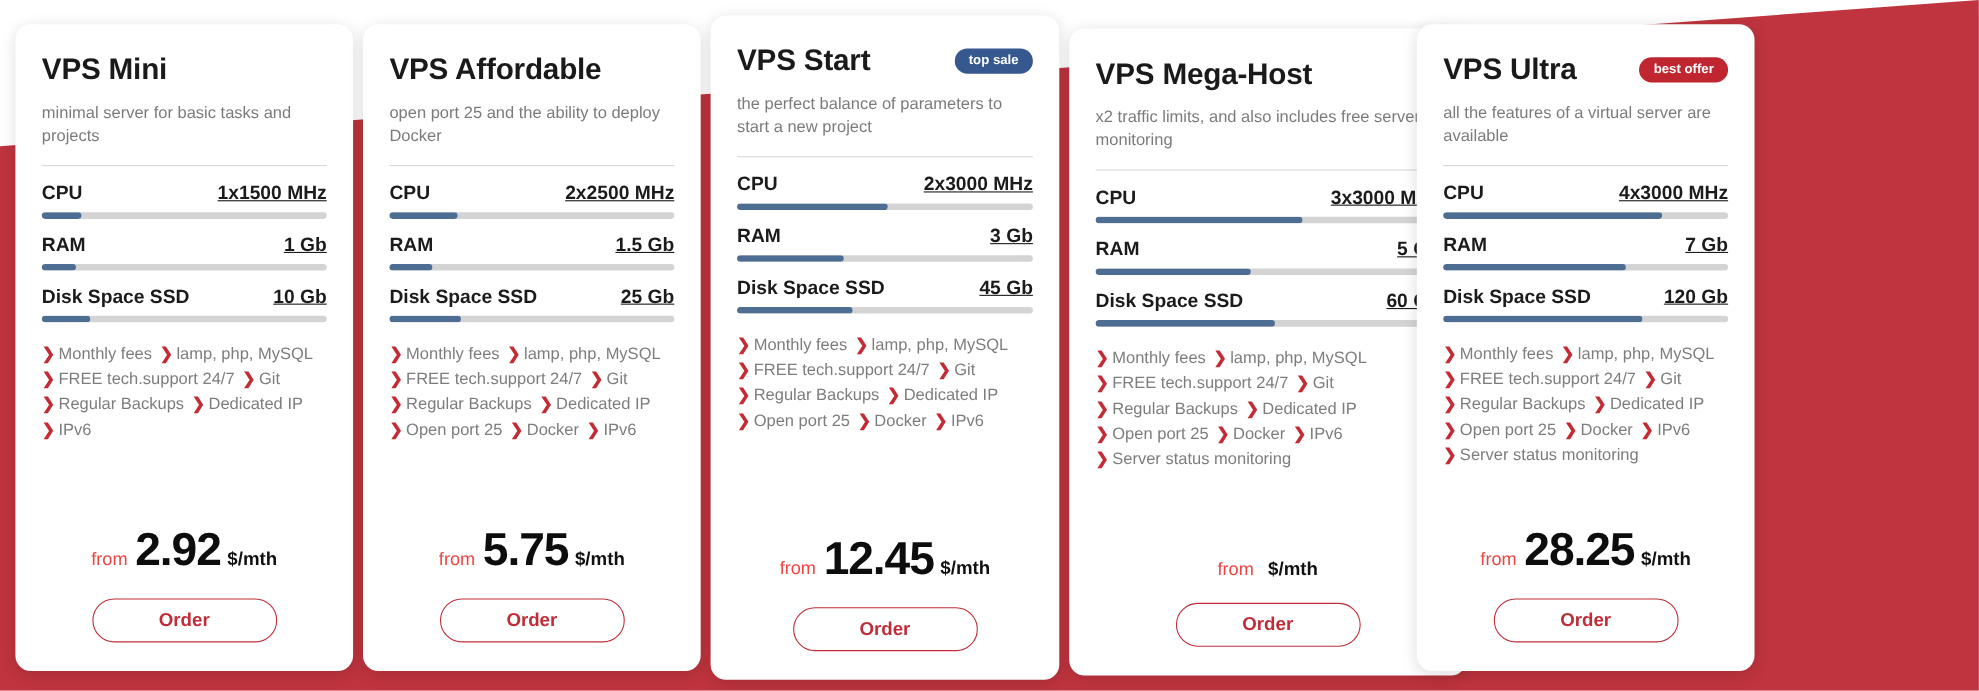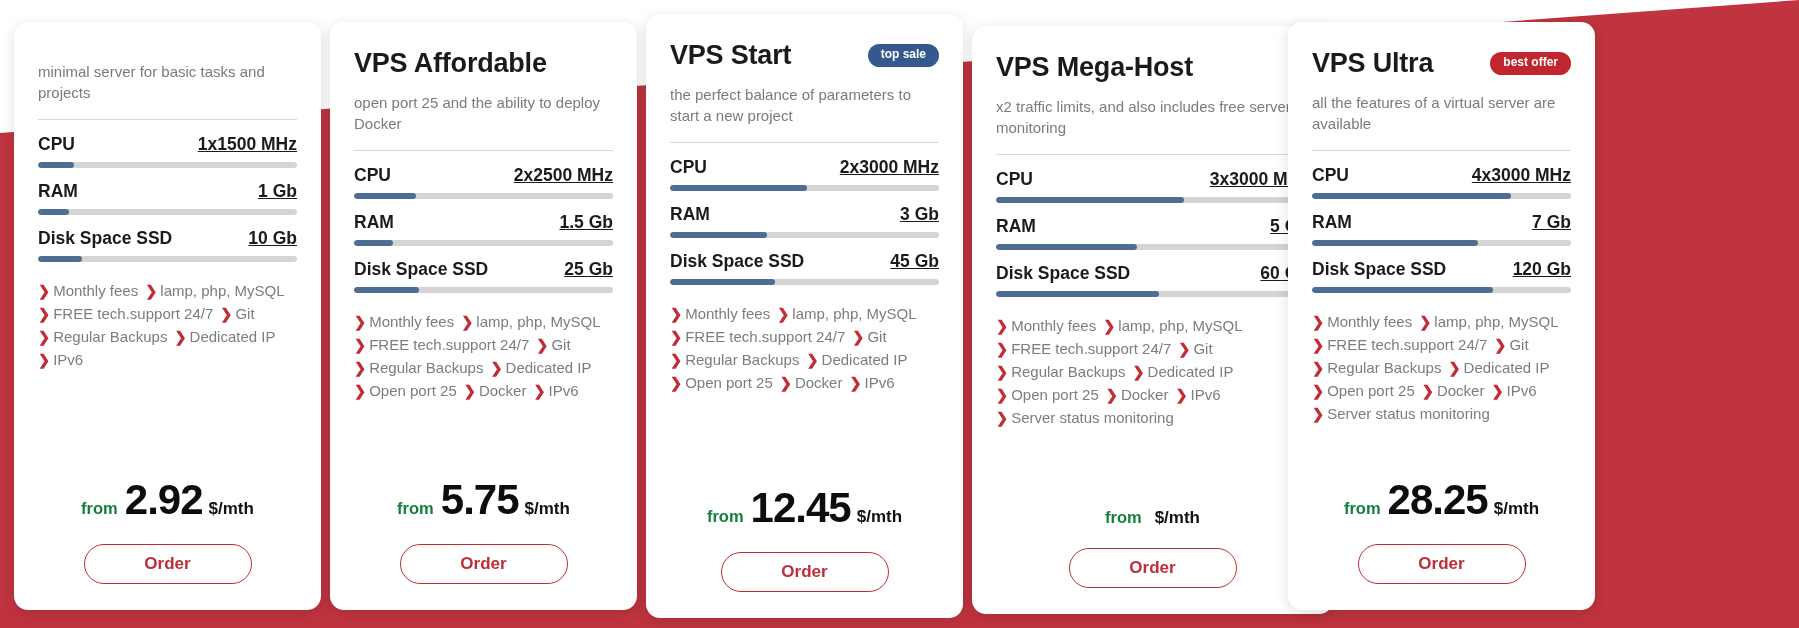--- a/index.html
+++ b/index.html
@@ -138,22 +138,22 @@
   .price-wrap {
     margin-top: auto;
     display: flex;
     align-items: baseline;
     justify-content: center;
     padding-bottom: 6px;
   }
 
   .price-from {
     font-size: 16.5px;
-    font-weight: bold;
-    color: #15803d;
+    font-weight: normal;
+    color: #ef4444;
     margin-right: 7px;
   }
 
   .price-amount {
     font-size: 42px;
     font-weight: bold;
     color: #0d0d0d;
     letter-spacing: -1px;
   }
 
@@ -184,20 +184,23 @@
 </head>
 <body>
 
 <svg id="bg-layer" viewBox="0 0 1799 628" preserveAspectRatio="none">
   <rect x="0" y="0" width="1799" height="628" fill="#ffffff"></rect>
   <polygon points="0,133 1799,0 1799,628 0,628" fill="#bf343e"></polygon>
 </svg>
 
 <div id="cards-row">
     <div class="card" style="left: 14px; top: 22px; width: 307px; height: 588px;">
+      <div class="card-head">
+        <div class="card-title">VPS Mini</div>
+      </div>
       <div class="card-desc">minimal server for basic tasks and projects</div>
       <div class="divider"></div>
       <div class="specs">
         <div class="spec-row">
           <span class="spec-label">CPU</span>
           <span class="spec-value">1x1500 MHz</span>
         </div>
         <div class="bar-track">
           <div class="bar-fill" style="width: 14%;"></div>
         </div>

